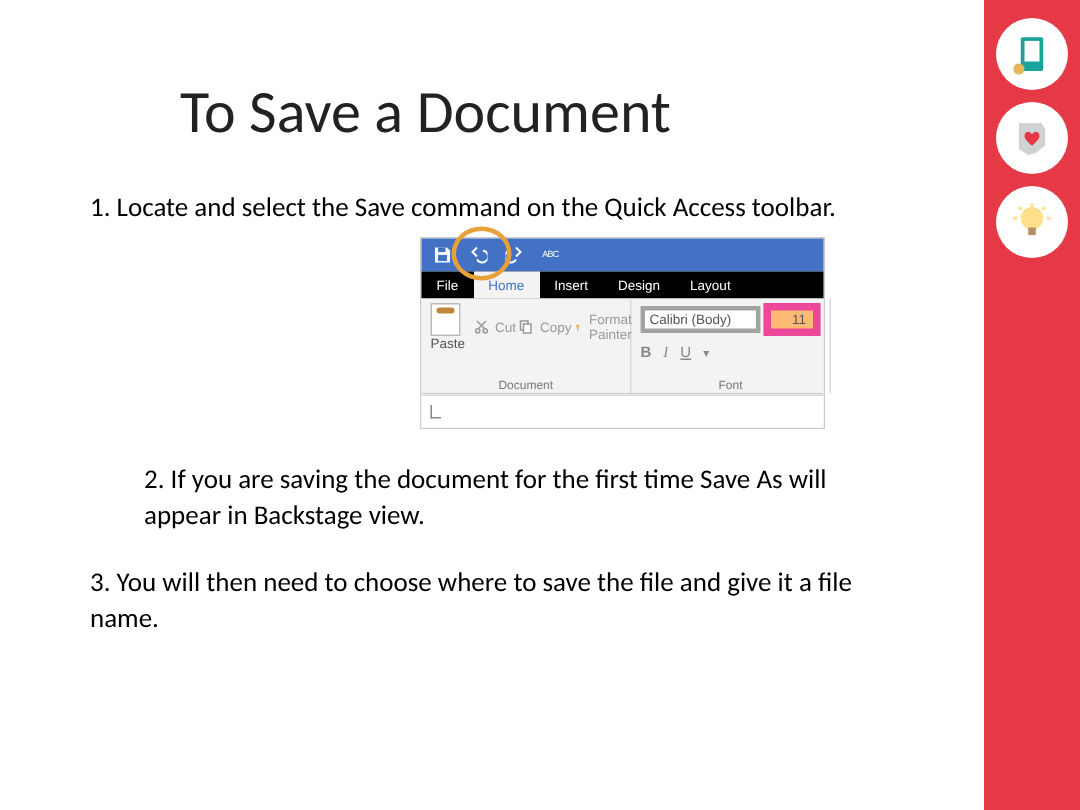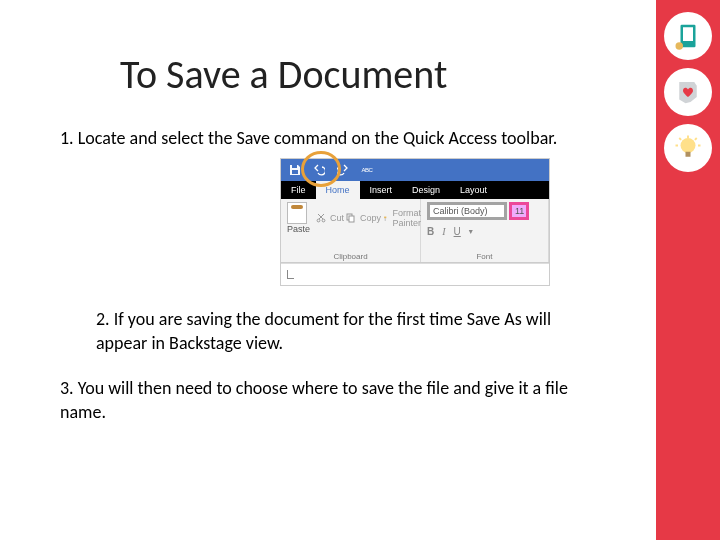--- a/index.html
+++ b/index.html
@@ -103,21 +103,21 @@
   .clipboard-top { display: flex; gap: 6px; }
   .paste-btn { display: flex; flex-direction: column; align-items: flex-start; width: 28px; color:#555; }
   .paste-btn .ic { width: 20px; height: 22px; border: 1px solid #bbb; background: #fff; position: relative; }
   .paste-btn .ic:before { content:""; position:absolute; top:2px; left:3px; width:12px; height:4px; background:#c0873a; border-radius:2px;}
   .mini-list { display: flex; flex-direction: row; gap: 2px; color: #999; }
   .mini-item { display: flex; align-items: center; gap: 4px; font-size: 9px; }
   .mini-item .ic { width: 10px; height: 10px; }
   .font-grp { flex: 1; }
   .font-row1 { display: flex; gap: 2px; align-items: center; }
   .font-name { border: 3px solid #a3a3a3; background:#fff; padding: 1px 3px; font-size: 9px; width: 80px; white-space: nowrap; overflow: hidden; color:#555;}
-  .font-size { border: 3px solid #ec4899; background:#f0abfc; padding: 1px 3px; font-size: 9px; width: 20px; color:#555;}
+  .font-size { border: 5px solid #ec4899; background:#fdba74; padding: 1px 14px; font-size: 9px; width: 20px; color:#555;}
   .font-row2 { display: flex; gap: 8px; margin-top: 6px; color: #888; font-size: 10px; align-items: center; }
   .font-row2 .b { font-weight: bold; }
   .font-row2 .i { font-style: italic; font-family: Georgia, serif; }
   .font-row2 .u { text-decoration: underline; }
   .doc-area {
     height: 22px;
     background: #fff;
     border-top: 1px solid #ddd;
     position: relative;
   }
@@ -223,21 +223,21 @@
               <span class="ic">
                 <svg viewBox="0 0 10 10">
                     <rect x="2" y="1" width="4" height="3" fill="#e6b85c"></rect>
                     <path d="M4 4v5" stroke="#999"></path>
                   </svg>
               </span>
               <span>Format Painter</span>
             </div>
           </div>
         </div>
-        <div class="group-label">Clipboard</div>
+        <div class="group-label">Document</div>
       </div>
 
       <div class="group font-grp">
         <div>
           <div class="font-row1">
             <div class="font-name">Calibri (Body)</div>
             <div class="font-size">11</div>
           </div>
           <div class="font-row2">
             <span class="b">B</span>

